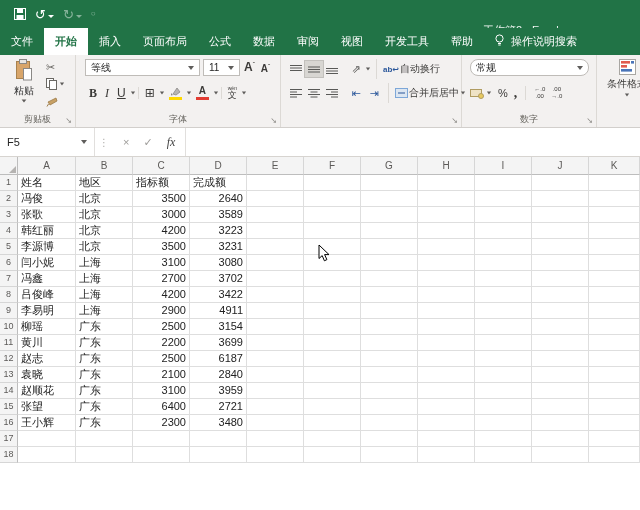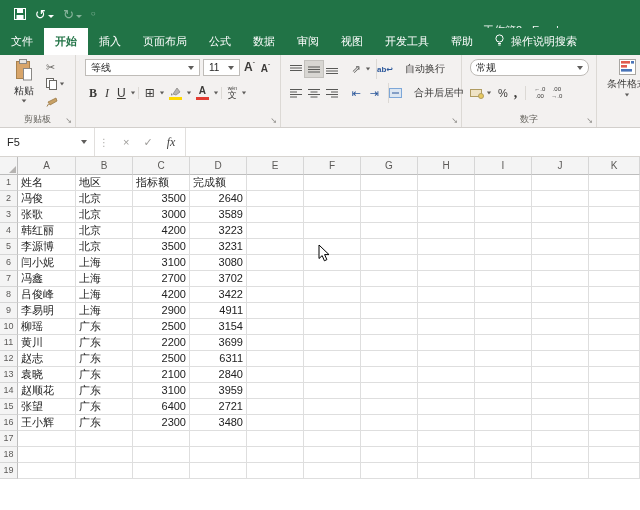--- a/index.html
+++ b/index.html
@@ -48,21 +48,21 @@
   .bar { width:13px; height:3px; }
   .phon { display:flex; flex-direction:column; align-items:center; line-height:1; font-size:9px; }
   .phon .tip { font-size:5px; }
 
   
   .g-align { width:181px; }
   .al-row { position:absolute; left:6px; display:flex; align-items:center; height:20px; }
   .al-row.r1 { top:4px; } .al-row.r2 { top:28px; }
   .al-ic { width:18px; height:16px; display:flex; align-items:center; justify-content:center; }
   .al-ic.pressed { background:#d8d6d2; outline:1px solid #c2c0bc; }
-  .txtbtn { display:flex; align-items:center; gap:12px; padding-left:0; border-left:1px solid #dcd9d5; margin-left:5px; height:20px; font-size:10px; color:#3b3a38; white-space:nowrap; }
+  .txtbtn { display:flex; align-items:center; gap:1px; padding-left:6px; border-left:1px solid #dcd9d5; margin-left:5px; height:20px; font-size:10px; color:#3b3a38; white-space:nowrap; }
   .blue { color:#2b579a; }
 
   
   .g-num { width:135px; }
   .numfmt { position:absolute; left:8px; top:4px; width:119px;border-radius:8px; }
   .num-row { position:absolute; left:8px; top:28px; display:flex; align-items:center; height:20px; gap:6px; }
   .decbtn { font-size:6px; line-height:1.1; color:#3b3a38; text-align:center; }
 
   
   .g-styles { width:70px; border-right:none; }
@@ -219,20 +219,21 @@
       <span class="dd" style="transform:scale(.7);"></span>
       <span class="sep-v"></span>
       <span class="fbtn">
         <span class="phon">
           <span class="tip">wén</span>
           <span>文</span>
         </span>
       </span>
       <span class="dd" style="transform:scale(.7);"></span>
     </div>
+    <span class="glabel">字体</span>
     <span class="launcher">↘</span>
   </div>
 
   <div class="rgroup g-align">
     <div class="al-row r1">
       <span class="al-ic">
           <svg width="14" height="11" viewBox="0 0 14 11">
             <g stroke="#595957">
               <line x1="1" y1="1.5" x2="13" y2="1.5"></line>
               <line x1="1" y1="4" x2="13" y2="4"></line>
@@ -536,21 +537,21 @@
         <div class="cell"></div>
         <div class="cell"></div>
         <div class="cell"></div>
         <div class="cell last"></div>
       </div>
       <div class="grid-row">
         <div class="rowhdr">12</div>
         <div class="cell c0">赵志</div>
         <div class="cell">广东</div>
         <div class="cell num">2500</div>
-        <div class="cell num">6311</div>
+        <div class="cell num">6187</div>
         <div class="cell"></div>
         <div class="cell"></div>
         <div class="cell"></div>
         <div class="cell"></div>
         <div class="cell"></div>
         <div class="cell"></div>
         <div class="cell last"></div>
       </div>
       <div class="grid-row">
         <div class="rowhdr">13</div>
@@ -629,34 +630,20 @@
         <div class="cell"></div>
         <div class="cell"></div>
         <div class="cell"></div>
         <div class="cell"></div>
         <div class="cell"></div>
         <div class="cell"></div>
         <div class="cell"></div>
         <div class="cell"></div>
         <div class="cell last"></div>
       </div>
-      <div class="grid-row">
-        <div class="rowhdr">19</div>
-        <div class="cell c0"></div>
-        <div class="cell"></div>
-        <div class="cell"></div>
-        <div class="cell"></div>
-        <div class="cell"></div>
-        <div class="cell"></div>
-        <div class="cell"></div>
-        <div class="cell"></div>
-        <div class="cell"></div>
-        <div class="cell"></div>
-        <div class="cell last"></div>
-      </div>
     </div>
 </div>
 
 <div class="cursor">
   <svg width="12" height="18" viewBox="0 0 12 18">
       <path d="M1,1 L1,14.5 L4.2,11.6 L6.4,16.8 L8.9,15.6 L6.6,10.6 L11,10.6 Z" fill="#fff" stroke="#000" stroke-width="1"></path>
     </svg>
 </div>
 
 </body></html>

